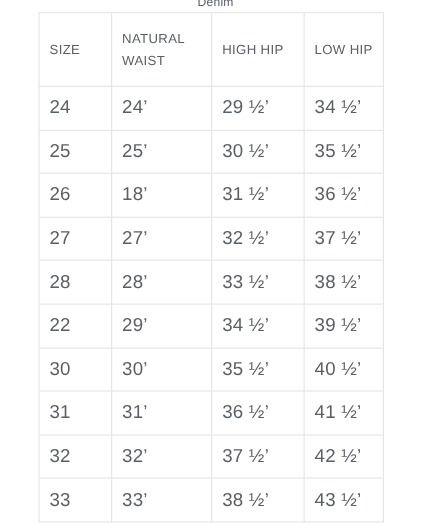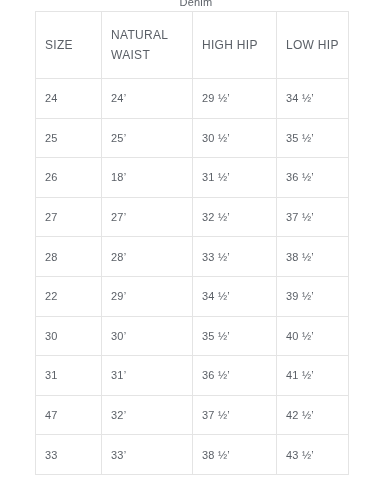--- a/index.html
+++ b/index.html
@@ -65,21 +65,21 @@
   }
   table.size-table thead th {
     height: 66px;
     font-size: 12px;
     line-height: 20px;
     letter-spacing: 0.3px;
     vertical-align: middle;
   }
   table.size-table tbody td {
     height: 38.6px;
-    font-size: 11px;
+    font-size: 17px;
     line-height: 14px;
     letter-spacing: 0.2px;
   }
   .hdr-line { display: block; }
 </style>
 </head>
 <body>
 
 <div class="page">
 
@@ -153,21 +153,21 @@
           <td>35 ½’</td>
           <td>40 ½’</td>
         </tr>
         <tr>
           <td>31</td>
           <td>31’</td>
           <td>36 ½’</td>
           <td>41 ½’</td>
         </tr>
         <tr>
-          <td>47</td>
+          <td>32</td>
           <td>32’</td>
           <td>37 ½’</td>
           <td>42 ½’</td>
         </tr>
         <tr>
           <td>33</td>
           <td>33’</td>
           <td>38 ½’</td>
           <td>43 ½’</td>
         </tr>

